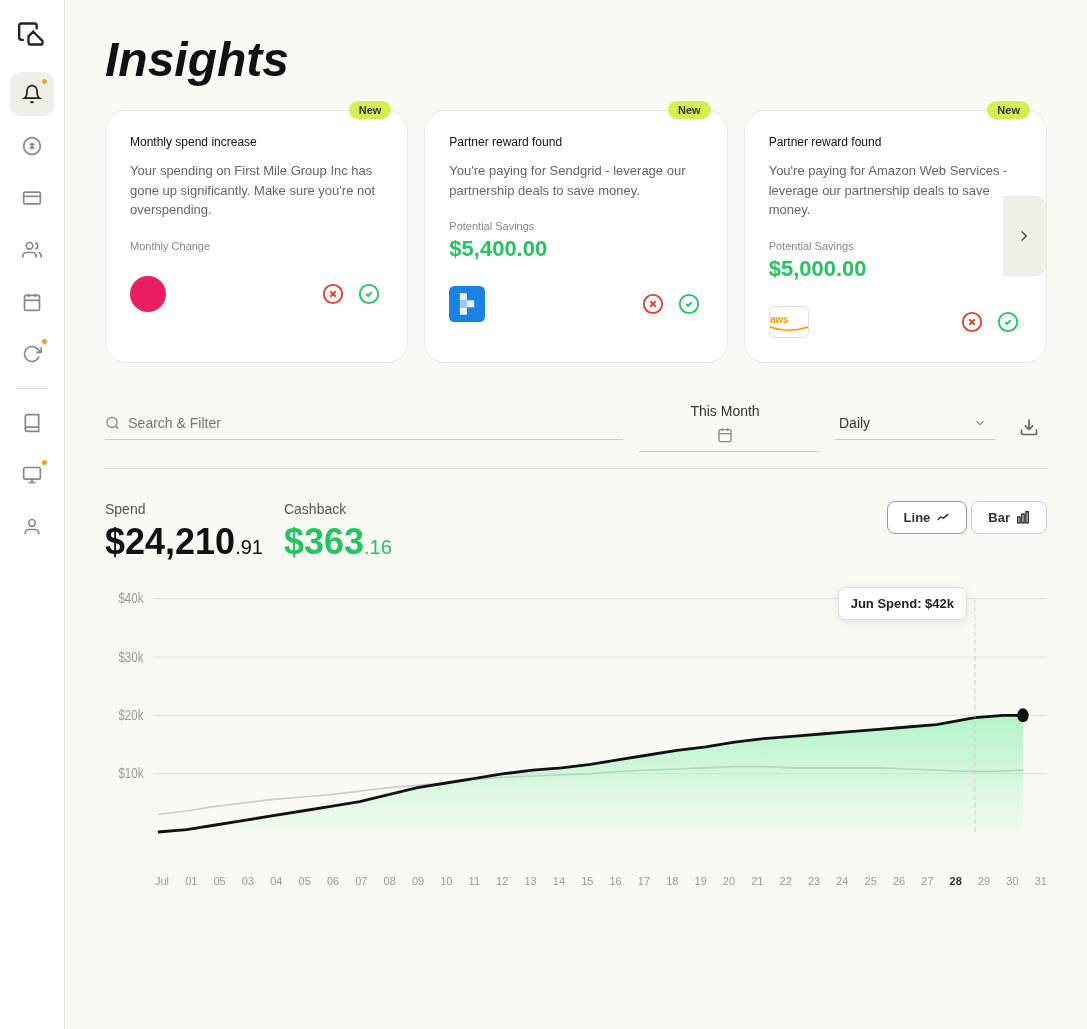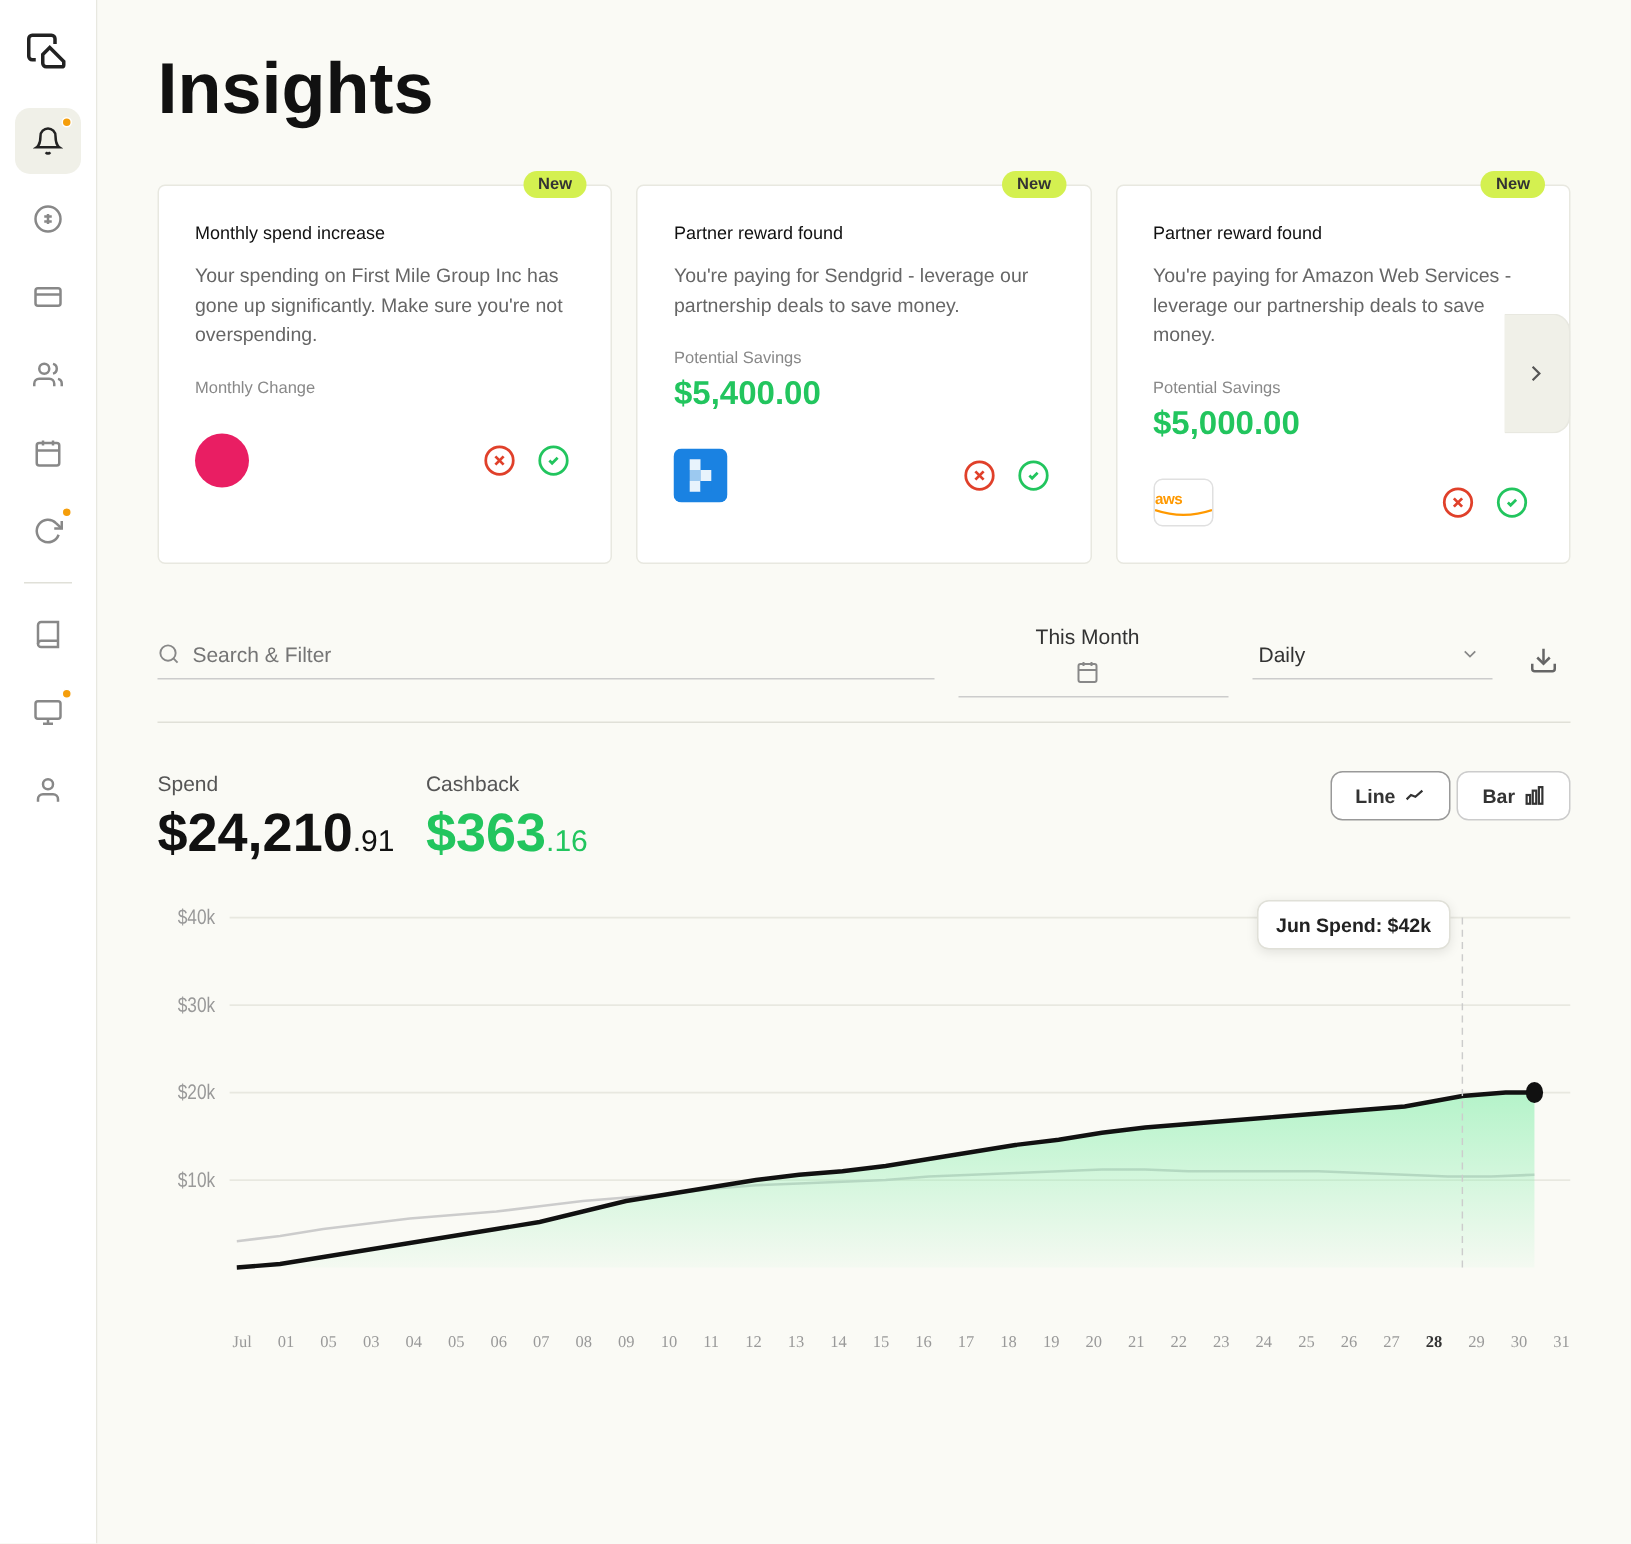--- a/index.html
+++ b/index.html
@@ -49,33 +49,34 @@
       flex: 1;
       background: #fafaf5;
       overflow-y: auto;
       padding: 32px 40px;
     }
 
     .page-title {
       font-size: 48px;
       font-weight: 700;
       color: #111;
-      margin-bottom: 36px;
+      margin-bottom: 23px;
+      font-style: italic;
     }
 
     
     .cards-row {
       display: flex;
       gap: 16px;
       margin-bottom: 40px;
     }
     .insight-card {
       flex: 1;
       background: #fff;
-      border-radius: 5px;
+      border-radius: 21px;
       border: 1px solid #e8e8e0;
       padding: 24px;
       position: relative;
       overflow: visible;
     }
     .new-badge {
       position: absolute;
       top: -10px; right: 16px;
       background: #d4f050;
       color: #333;
@@ -252,21 +253,20 @@
       height: 280px;
     }
     .chart-svg { width: 100%; height: 100%; }
 
     
     .x-axis-labels {
       display: flex;
       justify-content: space-between;
       padding-left: 50px;
       margin-top: 4px;
-      font-family: Liberation Serif, serif;
     }
     .x-label { font-size: 11px; color: #999; }
   </style>
 </head>
 <body>
 
 <div class="sidebar">
   <div class="sidebar-logo">
     <svg viewBox="0 0 24 24" fill="none" stroke="#222" stroke-width="2" width="28" height="28">
       <path d="M5 17H3a2 2 0 0 1-2-2V5a2 2 0 0 1 2-2h11a2 2 0 0 1 2 2v3"></path>

